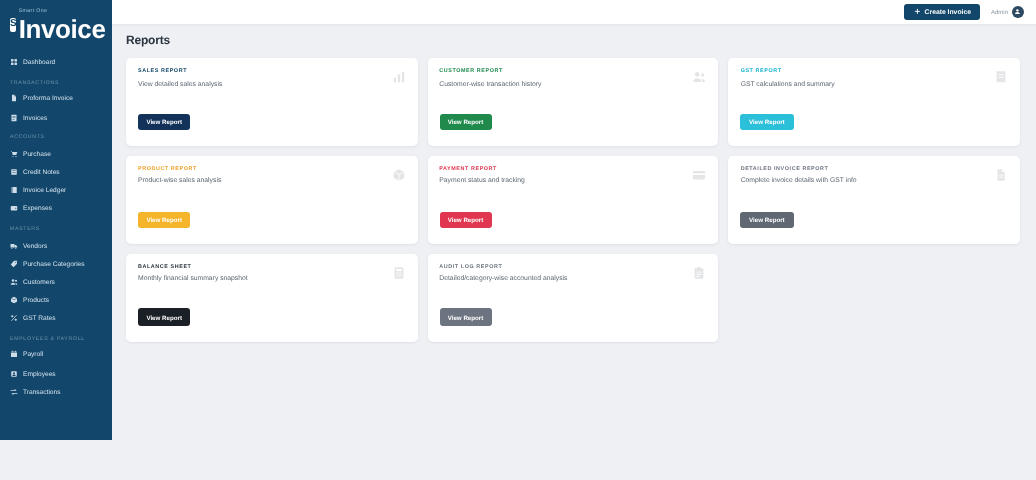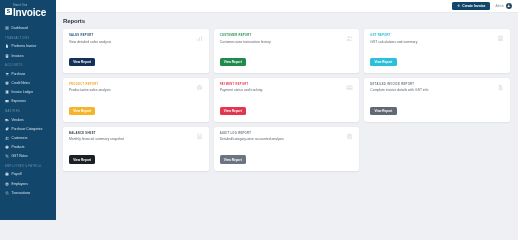--- a/index.html
+++ b/index.html
@@ -24,21 +24,21 @@
   }
   .logo-badge {
     width: 7px; height: 7px; border-radius: 1px;
     background: #ffffff; color: #12476b;
     font-size: 5px; font-weight: bold;
     display: flex; align-items: center; justify-content: center;
     line-height: 1;
   }
   .logo-text-col { display: flex; flex-direction: column; line-height: 1; }
   .logo-top { font-size: 2.6px; color: #9fc2d8; letter-spacing: .2px; }
-  .logo-main { font-size: 10px; font-weight: bold; color: #ffffff; letter-spacing: -.2px; }
+  .logo-main { font-size: 13px; font-weight: bold; color: #ffffff; letter-spacing: -.2px; }
 
   .nav-section-label {
     font-size: 2.6px; letter-spacing: .35px;
     color: #6d93ad; text-transform: uppercase;
     padding: 4px 0 2px 5px; white-space: nowrap;
   }
   .nav-item {
     display: flex; align-items: center; gap: 2.5px;
     padding: 2.6px 0 2.6px 5px;
     font-size: 3.3px; color: #d3e1ec; white-space: nowrap;

